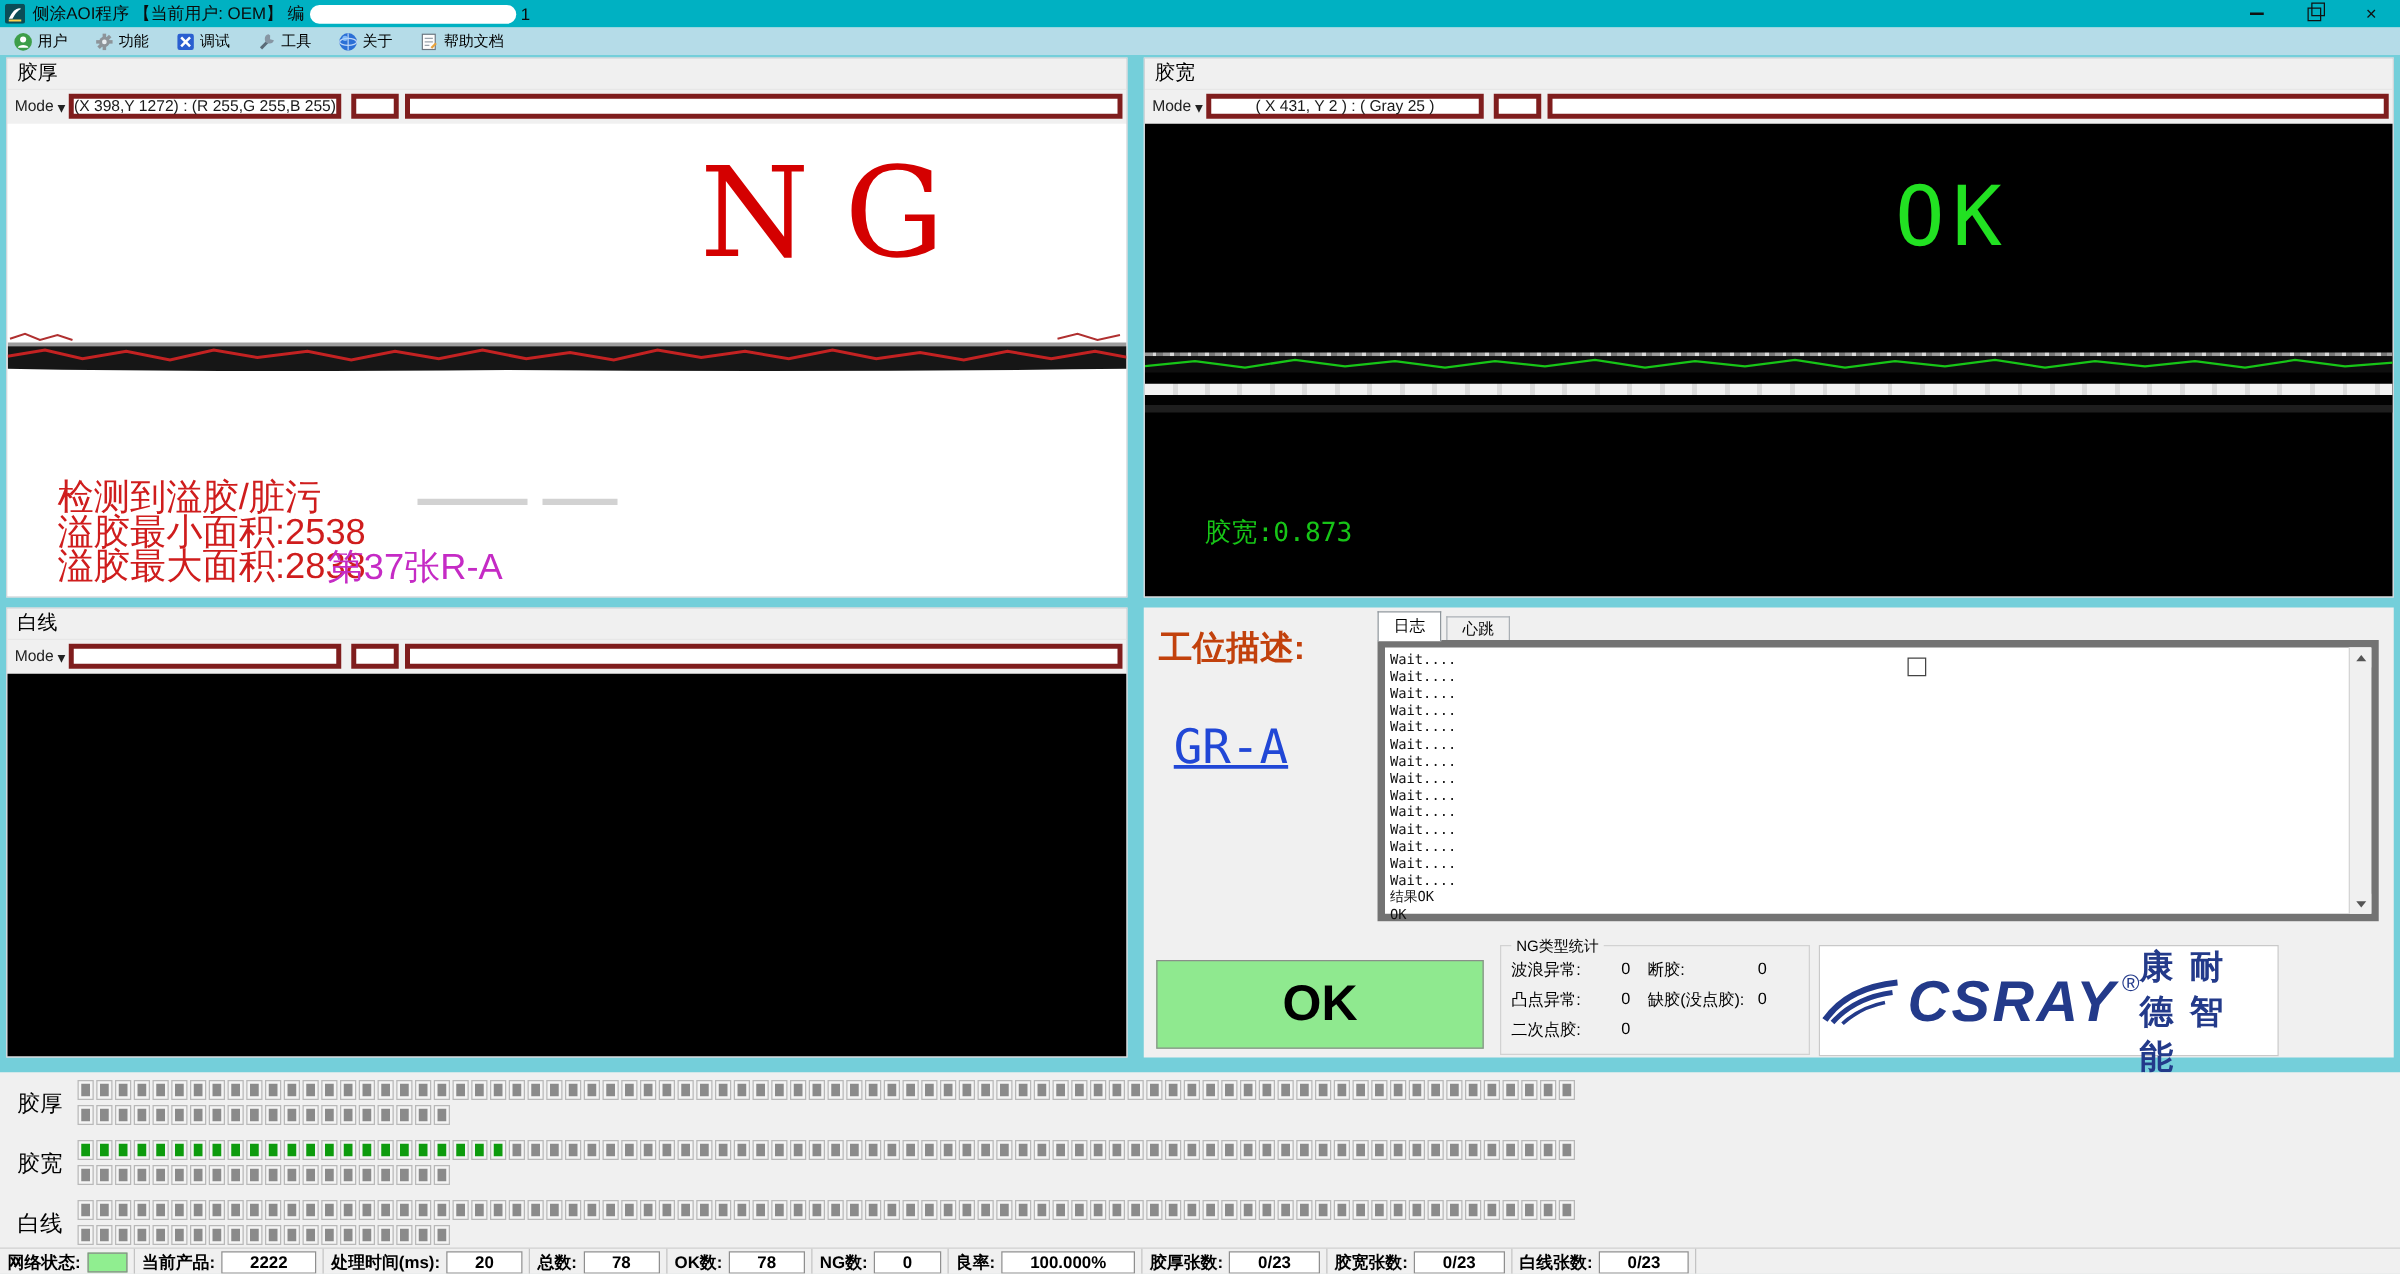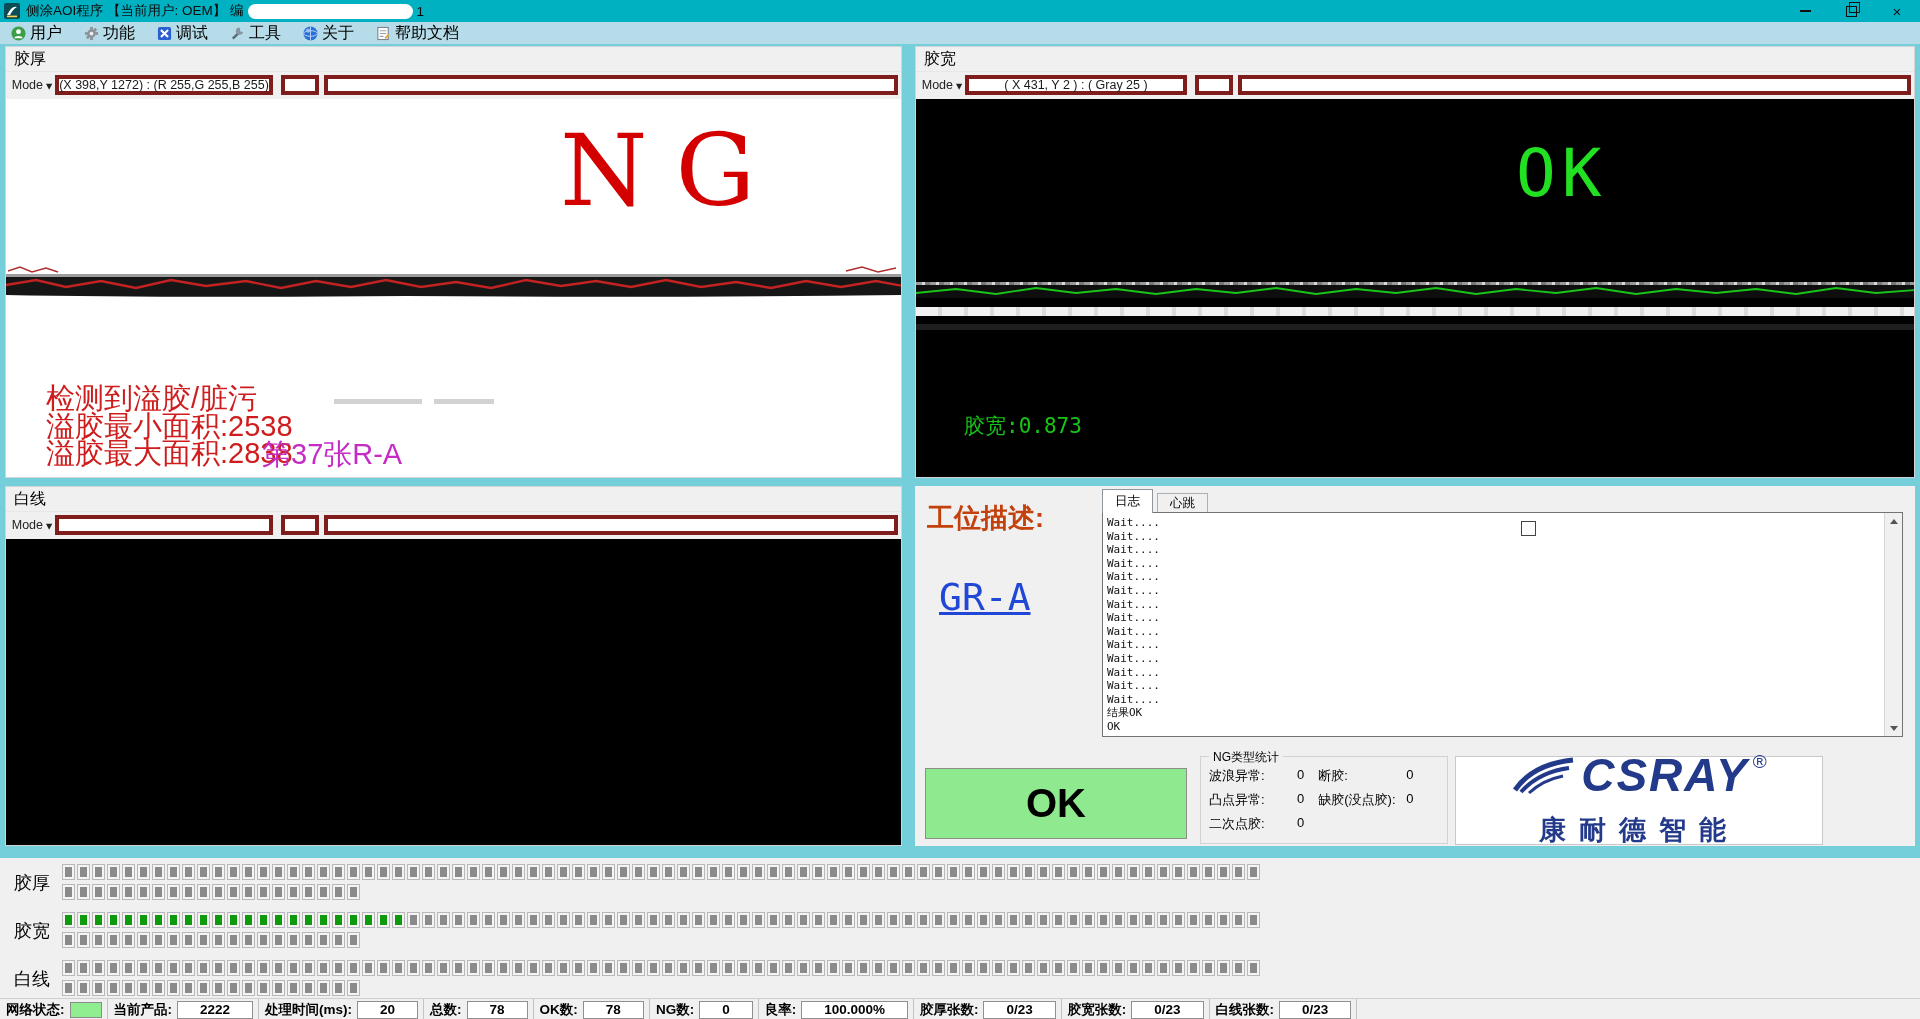--- a/index.html
+++ b/index.html
@@ -12,21 +12,21 @@
   #titlebar .appicon{margin:0 6px 0 4px;display:flex;}
   #titlebar .ttext{font-weight:500;white-space:nowrap;}
   .redact{display:inline-block;width:165px;height:15px;background:#fff;border-radius:8px;margin:0 4px;vertical-align:-3px;}
   #wincontrols{margin-left:auto;display:flex;height:100%;}
   .winbtn{width:46px;height:100%;display:flex;align-items:center;justify-content:center;color:#111;font-size:15px;cursor:pointer;}
   .minbar{width:11px;height:2px;background:#111;}
   .restoreglyph{position:relative;width:9px;height:9px;border:1.4px solid #111;background:transparent;}
   .restoreglyph:before{content:"";position:absolute;left:2px;top:-5px;width:9px;height:9px;border:1.4px solid #111;}
   
   #menubar{position:absolute;left:0;top:22px;width:1920px;height:22px;background:#b5dce8;
-           display:flex;align-items:center;font-size:16px;color:#000;}
+           display:flex;align-items:center;font-size:12px;color:#000;}
   .menu-item{display:flex;align-items:center;gap:4px;padding:0 11px;height:100%;cursor:pointer;}
   
   #tealband{position:absolute;left:0;top:44px;width:1920px;height:814px;background:#74cfda;}
   
   .panel{position:absolute;background:#f0f0f0;border:1px solid #cfd4d8;box-sizing:border-box;
          display:flex;flex-direction:column;}
   .panel-title{height:24px;line-height:24px;padding-left:8px;font-size:16px;color:#000;background:#f0f0f0;}
   .mode-row{height:28px;background:#f0f0f0;display:flex;align-items:center;padding:2px 3px 3px 3px;box-sizing:border-box;border-top:1px solid #e7e7e7;}
   .mode-btn{width:46px;height:22px;display:flex;align-items:center;justify-content:center;gap:3px;
             font-size:12.5px;color:#222;cursor:pointer;flex:0 0 auto;}
@@ -62,40 +62,40 @@
   
   #quadrant{position:absolute;left:915px;top:486px;width:1000px;height:360px;background:#f0f0f0;}
   .station-label{position:absolute;left:12px;top:14px;font-size:27px;font-weight:bold;color:#c2410c;}
   .station-value{position:absolute;left:24px;top:89px;font-size:38px;color:#2147d6;
                  font-family:"DejaVu Sans Mono","Liberation Mono",monospace;text-decoration:underline;}
   .tabs{position:absolute;left:187px;top:3px;display:flex;align-items:flex-end;}
   .tab{box-sizing:border-box;padding:0 12px;font-size:12.5px;color:#000;cursor:pointer;}
   .tab.active{height:24px;line-height:22px;background:#fff;border:1px solid #8f969c;border-bottom:none;position:relative;z-index:2;}
   .tab.inactive{height:20px;line-height:19px;background:#f0f0f0;border:1px solid #aab0b5;border-bottom:none;margin-left:4px;}
   .logframe{position:absolute;left:187px;top:26px;width:801px;height:225px;background:#fff;
-            border:1px solid #737373;box-sizing:border-box;}
+            border:6px solid #737373;box-sizing:border-box;}
   .loglines{position:absolute;left:4px;top:3px;font-family:"DejaVu Sans Mono","Liberation Mono",monospace;
             font-size:11px;line-height:13.6px;color:#111;}
   .chk{position:absolute;left:418px;top:8px;width:13px;height:13px;background:#fff;border:1px solid #444;cursor:pointer;}
   .sbar{position:absolute;right:0;top:0;width:17px;height:100%;background:#f0f0f0;border-left:1px solid #d5d5d5;}
   .sbtn{position:absolute;left:0;width:17px;height:16px;background:#f0f0f0;display:flex;align-items:center;justify-content:center;cursor:pointer;}
   .tri-up{width:0;height:0;border-left:4px solid transparent;border-right:4px solid transparent;border-bottom:5px solid #555;}
   .tri-down{width:0;height:0;border-left:4px solid transparent;border-right:4px solid transparent;border-top:5px solid #555;}
   .okbtn{position:absolute;left:10px;top:282px;width:262px;height:71px;background:#8fe98f;
          border:1px solid #8a8f8a;box-sizing:border-box;display:flex;align-items:center;justify-content:center;
          font-size:40px;font-weight:bold;color:#000;cursor:pointer;}
   .groupbox{position:absolute;left:285px;top:270px;width:248px;height:88px;border:1px solid #d2d2d2;
             box-sizing:border-box;background:#f0f0f0;}
   .groupbox .gtitle{position:absolute;left:8px;top:-8px;background:#f0f0f0;padding:0 4px;font-size:12px;color:#000;}
   .gcols{position:absolute;left:8px;top:10px;display:flex;gap:14px;font-size:13px;color:#000;}
   .gcol .grow{display:flex;margin-bottom:6px;white-space:nowrap;}
   .gcol .glabel{min-width:78px;}
   .gcol .gval{margin-left:10px;}
   .logobox{position:absolute;left:540px;top:270px;width:368px;height:89px;background:#fff;border:1px solid #c9c9c9;
-           box-sizing:border-box;display:flex;flex-direction:column;align-items:center;justify-content:center;}
+           box-sizing:border-box;display:flex;flex-direction:row;align-items:center;justify-content:center;}
   .logorow{display:flex;align-items:center;}
   .brand{font-size:46px;font-weight:bold;font-style:italic;color:#233a8a;letter-spacing:2px;line-height:42px;}
   .regmark{font-size:19px;color:#233a8a;align-self:flex-start;margin-left:4px;line-height:16px;}
   .logosub{font-size:27px;font-weight:bold;color:#233a8a;letter-spacing:13px;margin-top:16px;}
   
   #indicator-area{position:absolute;left:0;top:858px;width:1920px;height:140px;background:#f0f0f0;}
   .grid-label{position:absolute;left:14px;font-size:18px;color:#000;}
   .grid-row{position:absolute;left:62px;display:flex;}
   .cell{width:11px;height:14px;border:1px solid #b8b8b8;background:#f4f4f4;margin-right:2px;
         display:flex;align-items:center;justify-content:center;}

